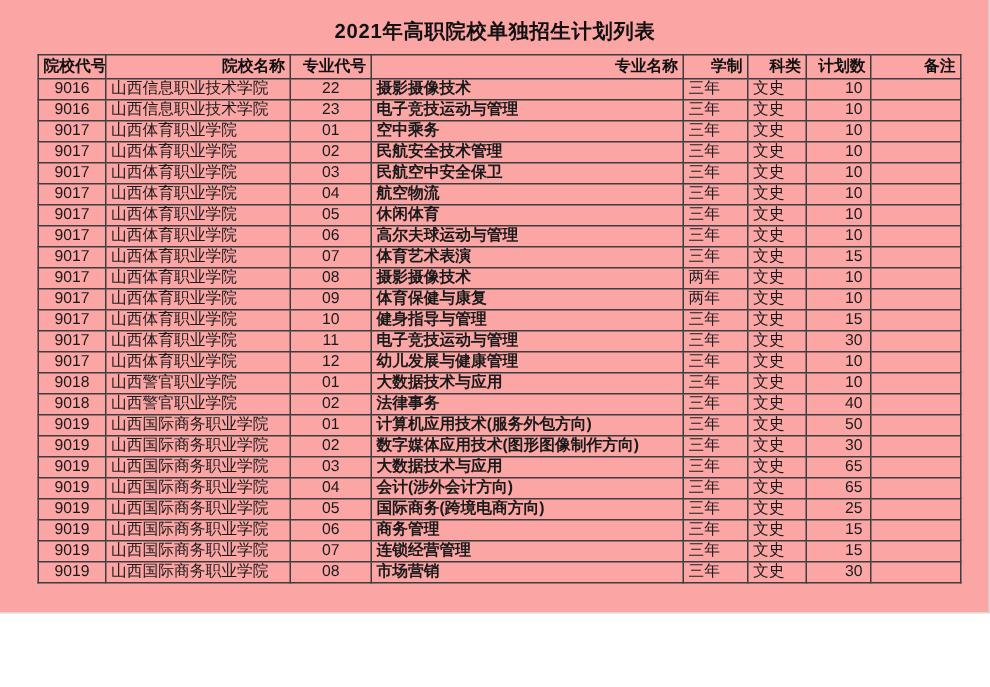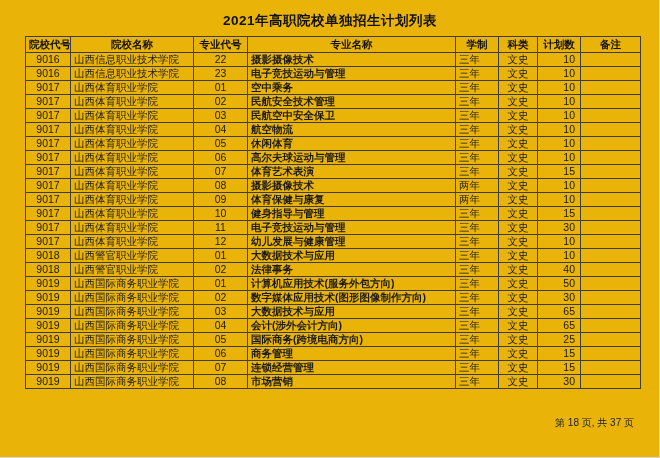--- a/index.html
+++ b/index.html
@@ -3,22 +3,22 @@
 <meta charset="utf-8">
 <style>
   html, body {
     margin: 0;
     padding: 0;
     background: #ffffff;
   }
   .page {
     position: relative;
     width: 660px;
-    height: 458px;
-    background: #eab308;
+    height: 409px;
+    background: #fca5a5;
     font-family: "Liberation Sans", sans-serif;
     color: #1a1a1a;
     overflow: hidden;
     box-sizing: border-box;
     border-right: 1px solid #d9d9d9;
     border-bottom: 1px solid #d9d9d9;
   }
   .title {
     position: absolute;
     top: 12px;
@@ -43,34 +43,34 @@
     font-size: 10.5px;
     line-height: 13px;
     padding: 0 3px;
     overflow: hidden;
     white-space: nowrap;
     box-sizing: border-box;
   }
   table.plan th {
     height: 16px;
     font-weight: bold;
-    text-align: center;
+    text-align: right;
     color: #111111;
   }
   table.plan td {
     height: 14px;
     color: #1a1a1a;
   }
   
   table.plan td:nth-child(1) { text-align: center; }
   table.plan td:nth-child(2) { text-align: left; }
   table.plan td:nth-child(3) { text-align: center; }
   table.plan td:nth-child(4) { text-align: left; font-weight: bold; }
   table.plan td:nth-child(5) { text-align: left; }
-  table.plan td:nth-child(6) { text-align: center; }
+  table.plan td:nth-child(6) { text-align: left; }
   table.plan td:nth-child(7) { text-align: right; padding-right: 5px; }
   table.plan td:nth-child(8) { text-align: left; }
   .footer-left {
     position: absolute;
     left: 28px;
     top: 415px;
     font-size: 10px;
     font-weight: bold;
     letter-spacing: 0.2px;
   }

